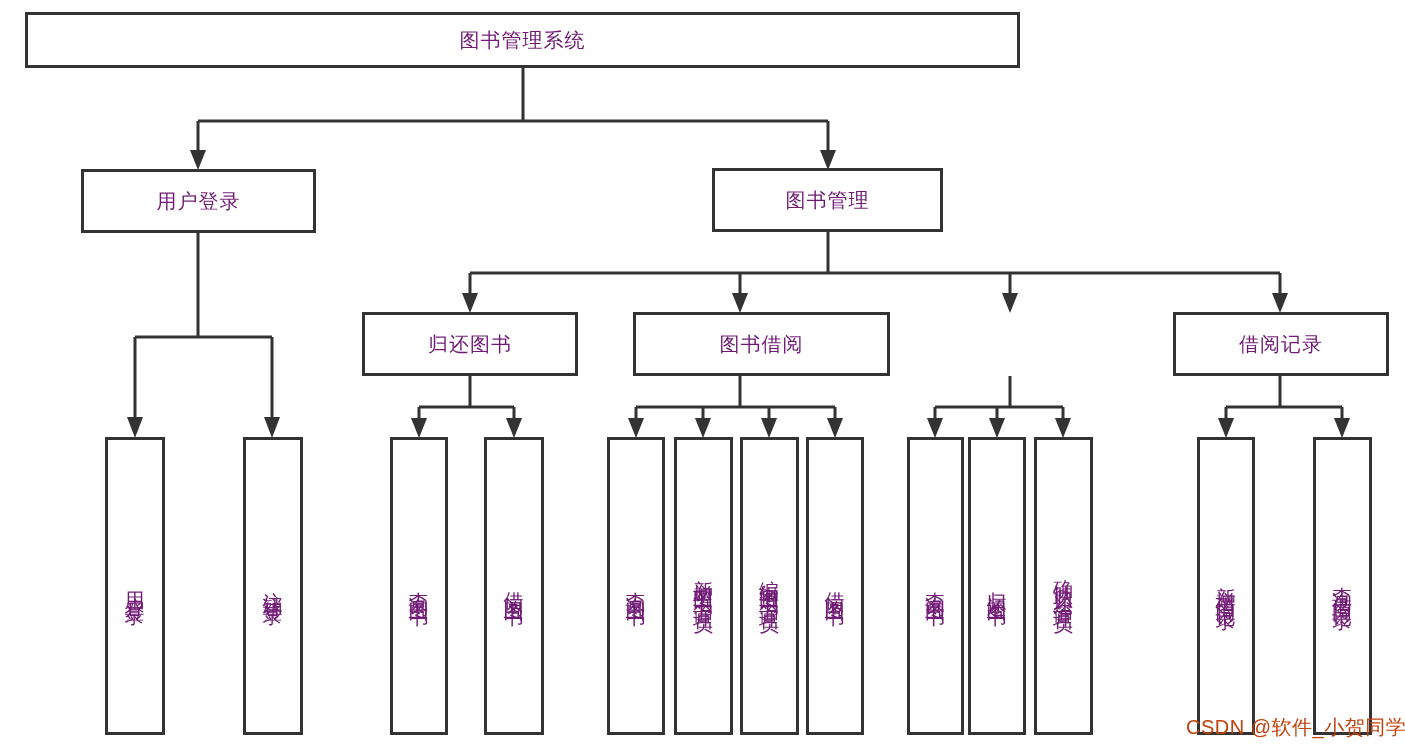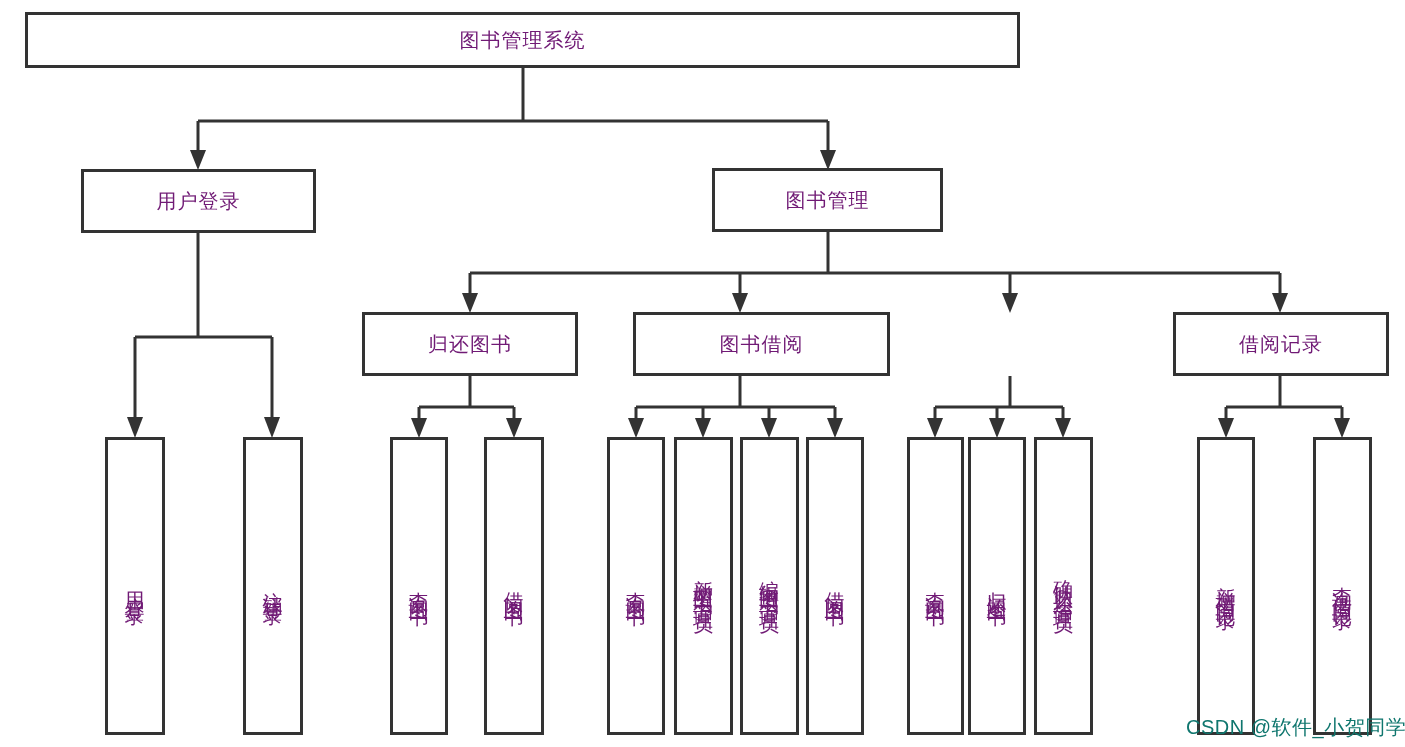--- a/index.html
+++ b/index.html
@@ -12,21 +12,21 @@
     position:absolute; box-sizing:border-box; border:3px solid #333333; background:#ffffff;
     display:flex; align-items:center; justify-content:center;
     color:#701a75; font-size:20px; z-index:2; letter-spacing:1px;
   }
   .vnode .vlabel {
     writing-mode:vertical-rl; text-orientation:mixed;
     letter-spacing:5px; line-height:1.1; letter-spacing:5px;
   }
   .watermark {
     position:absolute; left:1186px; top:714px; z-index:5;
-    font-size:20px; color:#0f766e; letter-spacing:0.5px; white-space:nowrap;
+    font-size:20px; color:#c2410c; letter-spacing:0.5px; white-space:nowrap;
   }
 </style>
 </head>
 <body>
 
 <div class="canvas">
 
   <svg class="connectors" width="1405" height="747" viewBox="0 0 1405 747" fill="#333333" stroke="#333333" stroke-width="3">
 
     <line x1="523" y1="68" x2="523" y2="121"></line>

